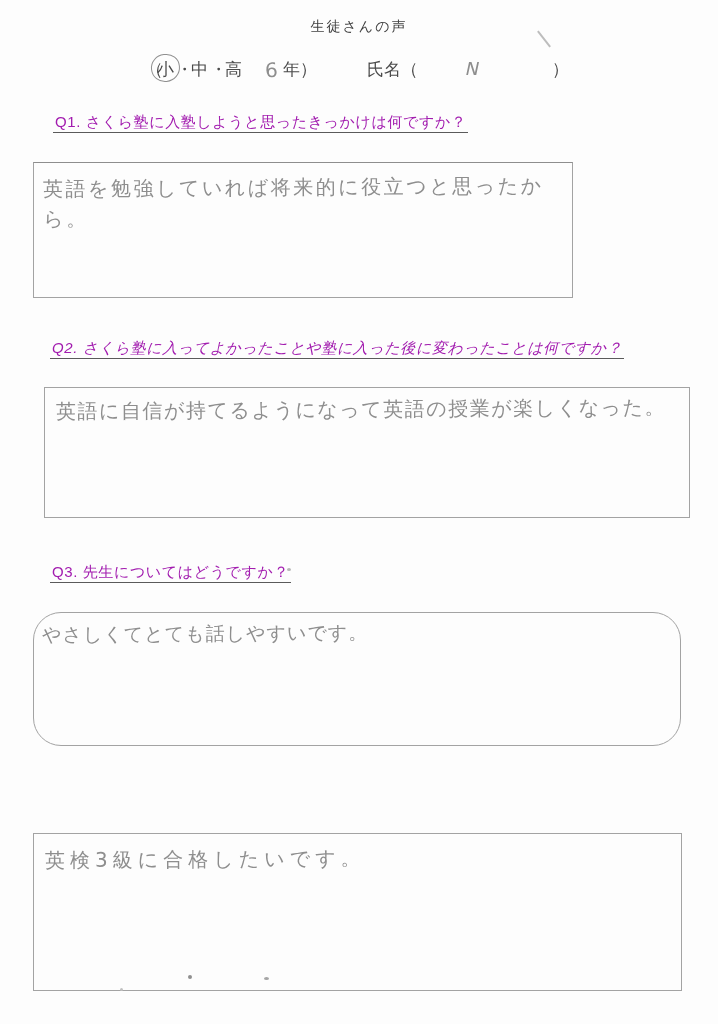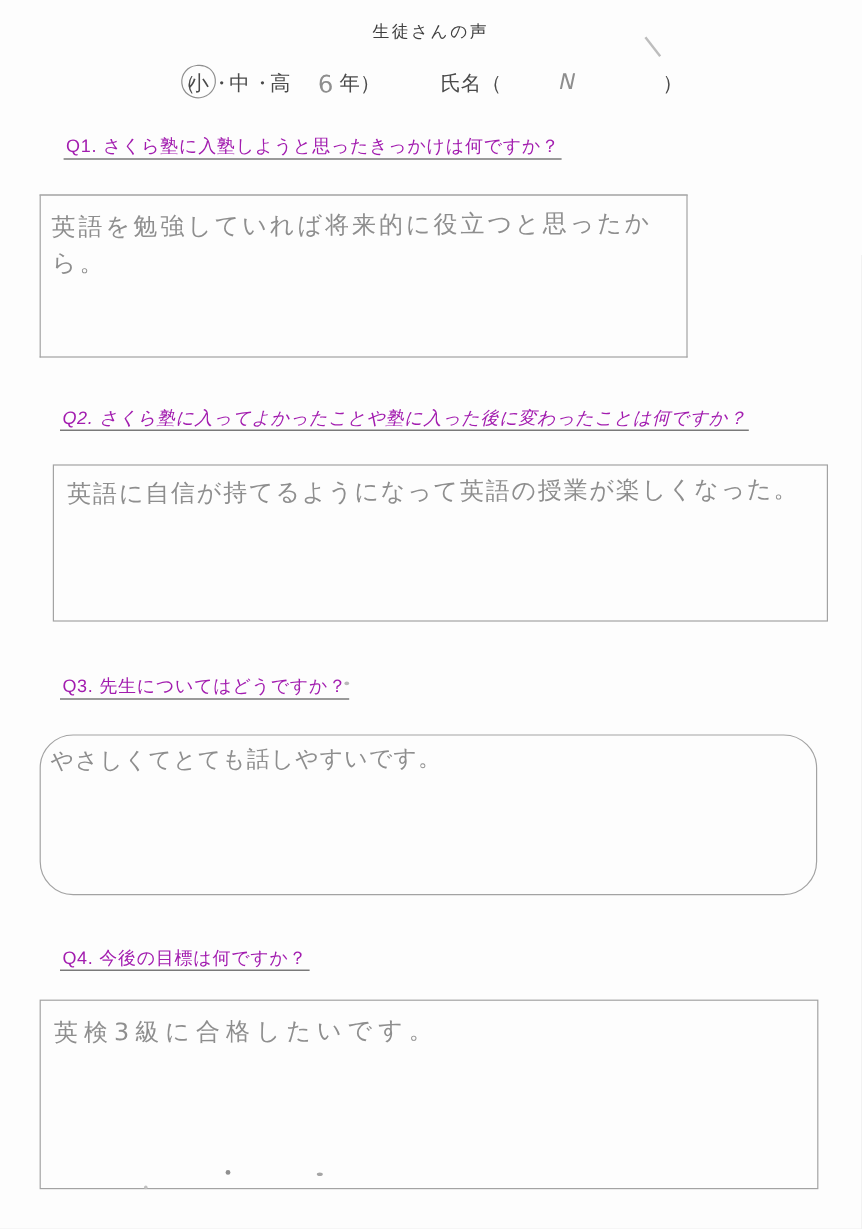--- a/index.html
+++ b/index.html
@@ -107,21 +107,20 @@
   <div class="q-label q2"><span>Q2. </span><span>さくら塾に入ってよかったことや塾に入った後に変わったことは何ですか？</span></div>
   <div class="answer-box box2">
     <span class="answer-text handwrite a2">英語に自信が持てるようになって英語の授業が楽しくなった。</span>
   </div>
 
   <div class="q-label q3"><span>Q3. </span><span>先生についてはどうですか？</span></div>
   <div class="answer-box box3">
     <span class="answer-text handwrite a3">やさしくてとても話しやすいです。</span>
   </div>
 
-  <div class="q-label q4"><span>Q4. </span><span>今後の目標は何ですか？</span></div>
   <div class="answer-box box4">
     <span class="answer-text handwrite a4">英検3級に合格したいです。</span>
   </div>
 
   <div class="artifact art-diag"></div>
   <div class="artifact art-dot1"></div>
   <div class="artifact art-dot2"></div>
   <div class="artifact art-dot3"></div>
   <div class="artifact art-dot4"></div>
 

